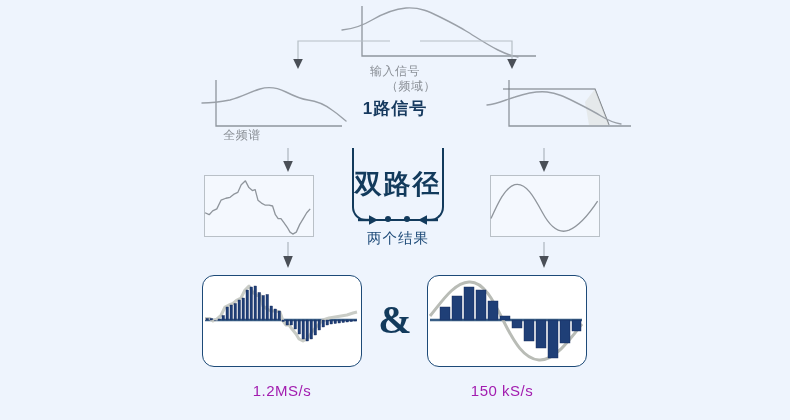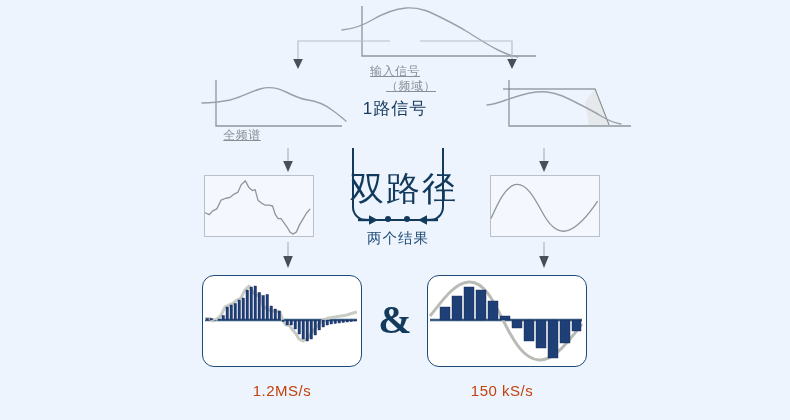--- a/index.html
+++ b/index.html
@@ -22,58 +22,57 @@
   .abs { position: absolute; }
 
   
   .lbl-gray {
     color: #8a8f96;
     font-size: 12px;
     line-height: 15px;
     text-align: center;
     white-space: nowrap;
     letter-spacing: 0.5px;
-    text-decoration: underline;
   }
   .lbl-navy-bold {
     color: #16395e;
     font-size: 17px;
-    font-weight: normal;
+    font-weight: bold;
     line-height: 20px;
     text-align: center;
     white-space: nowrap;
     letter-spacing: 1px;
   }
   .lbl-navy-mid {
     color: #1d4a78;
     font-size: 14.5px;
     line-height: 18px;
     text-align: center;
     white-space: nowrap;
     letter-spacing: 1px;
   }
   .lbl-rate {
-    color: #c2410c;
+    color: #a21caf;
     font-size: 15px;
     line-height: 18px;
     text-align: center;
     white-space: nowrap;
     letter-spacing: 0.5px;
   }
   .amp {
     color: #123a5c;
     font-size: 40px;
     font-weight: bold;
     line-height: 40px;
     font-family: "Liberation Serif", "DejaVu Serif", serif;
   }
   .dp-text {
     color: #123a5c;
-    font-size: 34px;
-    font-weight: normal;
+    font-size: 27px;
+    font-weight: bold;
     letter-spacing: 2px;
     white-space: nowrap;
   }
 
   
   .chart-box-gray {
     box-sizing: border-box;
     border: 1px solid #b9c0c7;
     background: #f4f8fe;
   }

